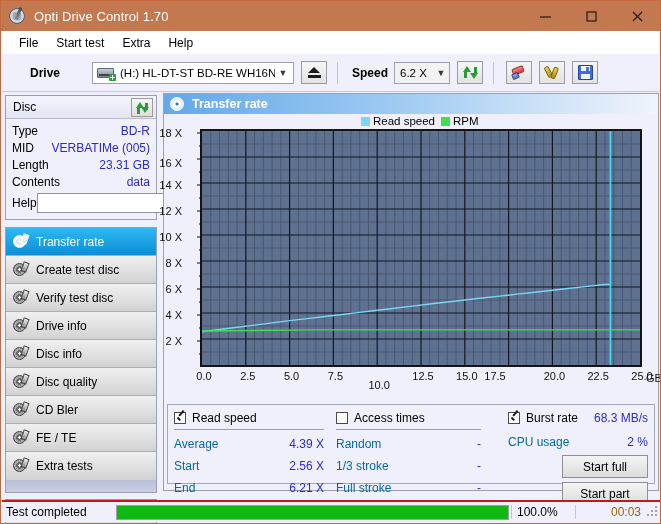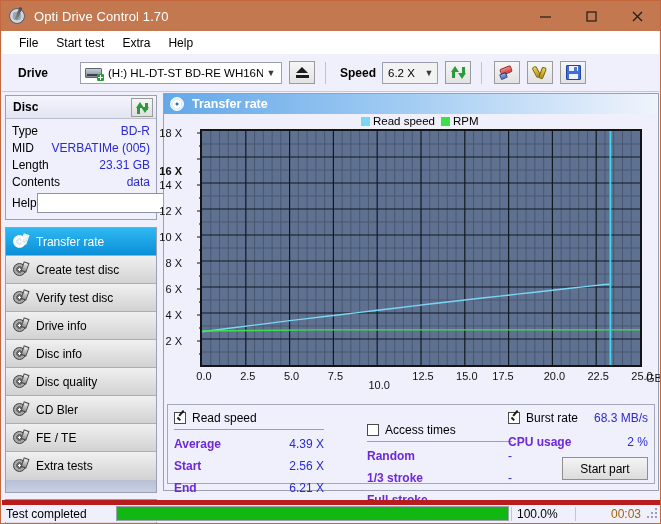--- a/index.html
+++ b/index.html
@@ -64,21 +64,21 @@
   }
 
   
   #drivebar {
     position: absolute; left: 1px; top: 53px; width: 657px; height: 38px;
     background: #eff0fb;
     display: flex; align-items: center;
     border-bottom: 1px solid #c7c9d8;
   }
   .lbl-bold { font-weight: bold; font-size: 12px; color: #000; }
-  #drive-label { margin-left: 16px; width: 62px; }
+  #drive-label { margin-left: 28px; width: 62px; }
   #drive-select {
     position: relative;
     height: 22px; width: 202px;
     background: #fff;
     border: 1px solid #9aa0b0;
     display: flex; align-items: center;
     padding: 0 2px;
     font-size: 11.5px;
   }
   .drv-ico {
@@ -180,21 +180,21 @@
   .panel-box {
     margin: 2px 3px 0 3px;
     border: 1px solid #9aa0b0;
     background: #eff0fb;
   }
   .panel-head {
     height: 23px; background: linear-gradient(180deg,#f4f5fc,#e2e4f2);
     border-bottom: 1px solid #b9bdcd;
     display: flex; align-items: center; padding: 0 3px;
   }
-  .panel-head .t { font-weight: bold; font-size: 12px; flex: 1; padding-left: 4px; }
+  .panel-head .t { font-weight: normal; font-size: 12px; flex: 1; padding-left: 4px; }
   .mini-btn {
     width: 22px; height: 19px;
     background: linear-gradient(180deg,#f6f6f6,#dedede);
     border: 1px solid #9b9b9b;
     display: flex; align-items: center; justify-content: center;
   }
   .disc-rows { padding: 3px 6px 5px 6px; }
   .drow { display: flex; align-items: center; height: 17px; font-size: 12px; }
   .drow .k { color: #000; }
   .drow .v { margin-left: auto; color: #2a2ad0; }
@@ -322,32 +322,32 @@
     content:""; position:absolute; left:2px; top:5px; width:4px; height:1.6px;
     background:#1b1b1b; transform: rotate(45deg);
   }
   .chk.on:before {
     content:""; position:absolute; left:4px; top:2px; width:7px; height:1.6px;
     background:#1b1b1b; transform: rotate(-50deg); transform-origin: left center;
   }
   .chk-lbl { font-size: 12px; color: #000; }
   .rule { height:1px; background:#9aa0b0; margin: 2px 0 3px 0; }
   .srow { display:flex; align-items:center; height: 22px; font-size:12px; }
-  .srow .k { color:#6d28d9;font-weight:bold; }
+  .srow .k { color:#0369a1; }
   .srow .v { margin-left:auto; color:#2a2ad0; }
   .btn {
     height: 23px; background: linear-gradient(180deg,#f4f4f4,#dcdcdc);
     border: 1px solid #8f8f8f; display:flex; align-items:center; justify-content:center;
     font-size: 12px; color: #000;
   }
 
   
   #statusbar {
     position: absolute; left: 1px; bottom: 1px; width: 659px; height: 22px;
-    background: #eff0fb; border-top: 5px solid #b91c1c;
+    background: #eff0fb; border-top: 2px solid #b91c1c;
     display: flex; align-items: center; font-size: 12px; justify-content: center;
   }
   #status-text { width: 112px; padding-left: 4px; color:#000; }
   #progress-outer {
     flex: 1; height: 15px; background:#ffffff; border:1px solid #9aa0b0; margin: 0 2px;
     position: relative; overflow: hidden;
   }
   #progress-bar { height: 100%; background: #12b812; width: 100%; }
   #progress-pct { width: 64px; text-align: left; padding-left: 5px; color:#000; border-left:1px solid #c2c5d3;}
   #elapsed { width: 72px; text-align: right; padding-right: 6px; color:#a16207; border-left:1px solid #c2c5d3;}
@@ -655,41 +655,41 @@
           <div class="ytick" style="top: 158px;">6 X</div>
           <div class="ytick-mark" style="top: 158px;"></div>
           <div class="ytick" style="top: 132px;">8 X</div>
           <div class="ytick-mark" style="top: 132px;"></div>
           <div class="ytick" style="top: 106px;">10 X</div>
           <div class="ytick-mark" style="top: 106px;"></div>
           <div class="ytick" style="top: 80px;">12 X</div>
           <div class="ytick-mark" style="top: 80px;"></div>
           <div class="ytick" style="top: 54px;">14 X</div>
           <div class="ytick-mark" style="top: 54px;"></div>
-          <div class="ytick" style="top: 40px; font-weight: bold;">16 X</div>
+          <div class="ytick" style="top: 32px;">16 X</div>
           <div class="ytick-mark" style="top: 28px;"></div>
           <div class="ytick" style="top: 2px;">18 X</div>
           <div class="ytick-mark" style="top: 2px;"></div>
           <div class="ytick-mark minor" style="top: 223px;"></div>
           <div class="ytick-mark minor" style="top: 197px;"></div>
           <div class="ytick-mark minor" style="top: 171px;"></div>
           <div class="ytick-mark minor" style="top: 145px;"></div>
           <div class="ytick-mark minor" style="top: 119px;"></div>
           <div class="ytick-mark minor" style="top: 93px;"></div>
           <div class="ytick-mark minor" style="top: 67px;"></div>
           <div class="ytick-mark minor" style="top: 41px;"></div>
           <div class="ytick-mark minor" style="top: 15px;"></div>
           <div class="xtick" style="left: 2px;">0.0</div>
           <div class="xtick" style="left: 45.8px;">2.5</div>
           <div class="xtick" style="left: 89.6px;">5.0</div>
           <div class="xtick" style="left: 133.4px;">7.5</div>
           <div class="xtick" style="left: 177.2px; margin-top: 14px;">10.0</div>
           <div class="xtick" style="left: 221px;">12.5</div>
           <div class="xtick" style="left: 264.8px;">15.0</div>
-          <div class="xtick" style="left: 301px;">17.5</div>
+          <div class="xtick" style="left: 293px;">17.5</div>
           <div class="xtick" style="left: 352.4px;">20.0</div>
           <div class="xtick" style="left: 396.2px;">22.5</div>
           <div class="xtick" style="left: 440px;">25.0</div>
         </div>
       <div id="xunit">GB</div>
     </div>
 
     <div id="stats">
 
       <div class="stat-col" style="left:6px; top:4px; width:150px;">
@@ -705,21 +705,21 @@
         <div class="srow">
           <span class="k">Start</span>
           <span class="v">2.56 X</span>
         </div>
         <div class="srow">
           <span class="k">End</span>
           <span class="v">6.21 X</span>
         </div>
       </div>
 
-      <div class="stat-col" style="left:168px; top:16px; width:145px;margin-left:31px;">
+      <div class="stat-col" style="left:168px; top:4px; width:145px;">
         <div class="chk-row">
           <span class="chk"></span>
           <span class="chk-lbl">Access times</span>
         </div>
         <div class="rule"></div>
         <div class="srow">
           <span class="k">Random</span>
           <span class="v">-</span>
         </div>
         <div class="srow">
@@ -735,20 +735,21 @@
       <div class="stat-col" style="left:340px; top:4px; width:140px;">
         <div class="chk-row">
           <span class="chk on"></span>
           <span class="chk-lbl">Burst rate</span>
           <span class="v" style="margin-left:auto;color:#2a2ad0;font-size:12px">68.3 MB/s</span>
         </div>
         <div class="srow" style="margin-top:4px">
           <span class="k">CPU usage</span>
           <span class="v">2 %</span>
         </div>
+        <div class="btn" style="width:86px;margin-left:54px;margin-top:2px">Start full</div>
         <div class="btn" style="width:86px;margin-left:54px;margin-top:4px">Start part</div>
       </div>
     </div>
   </div>
 
   <div id="statusbar">
     <div id="status-text">Test completed</div>
     <div id="progress-outer">
       <div id="progress-bar" style="width: 100%; background: rgb(18, 184, 18);"></div>
     </div>

